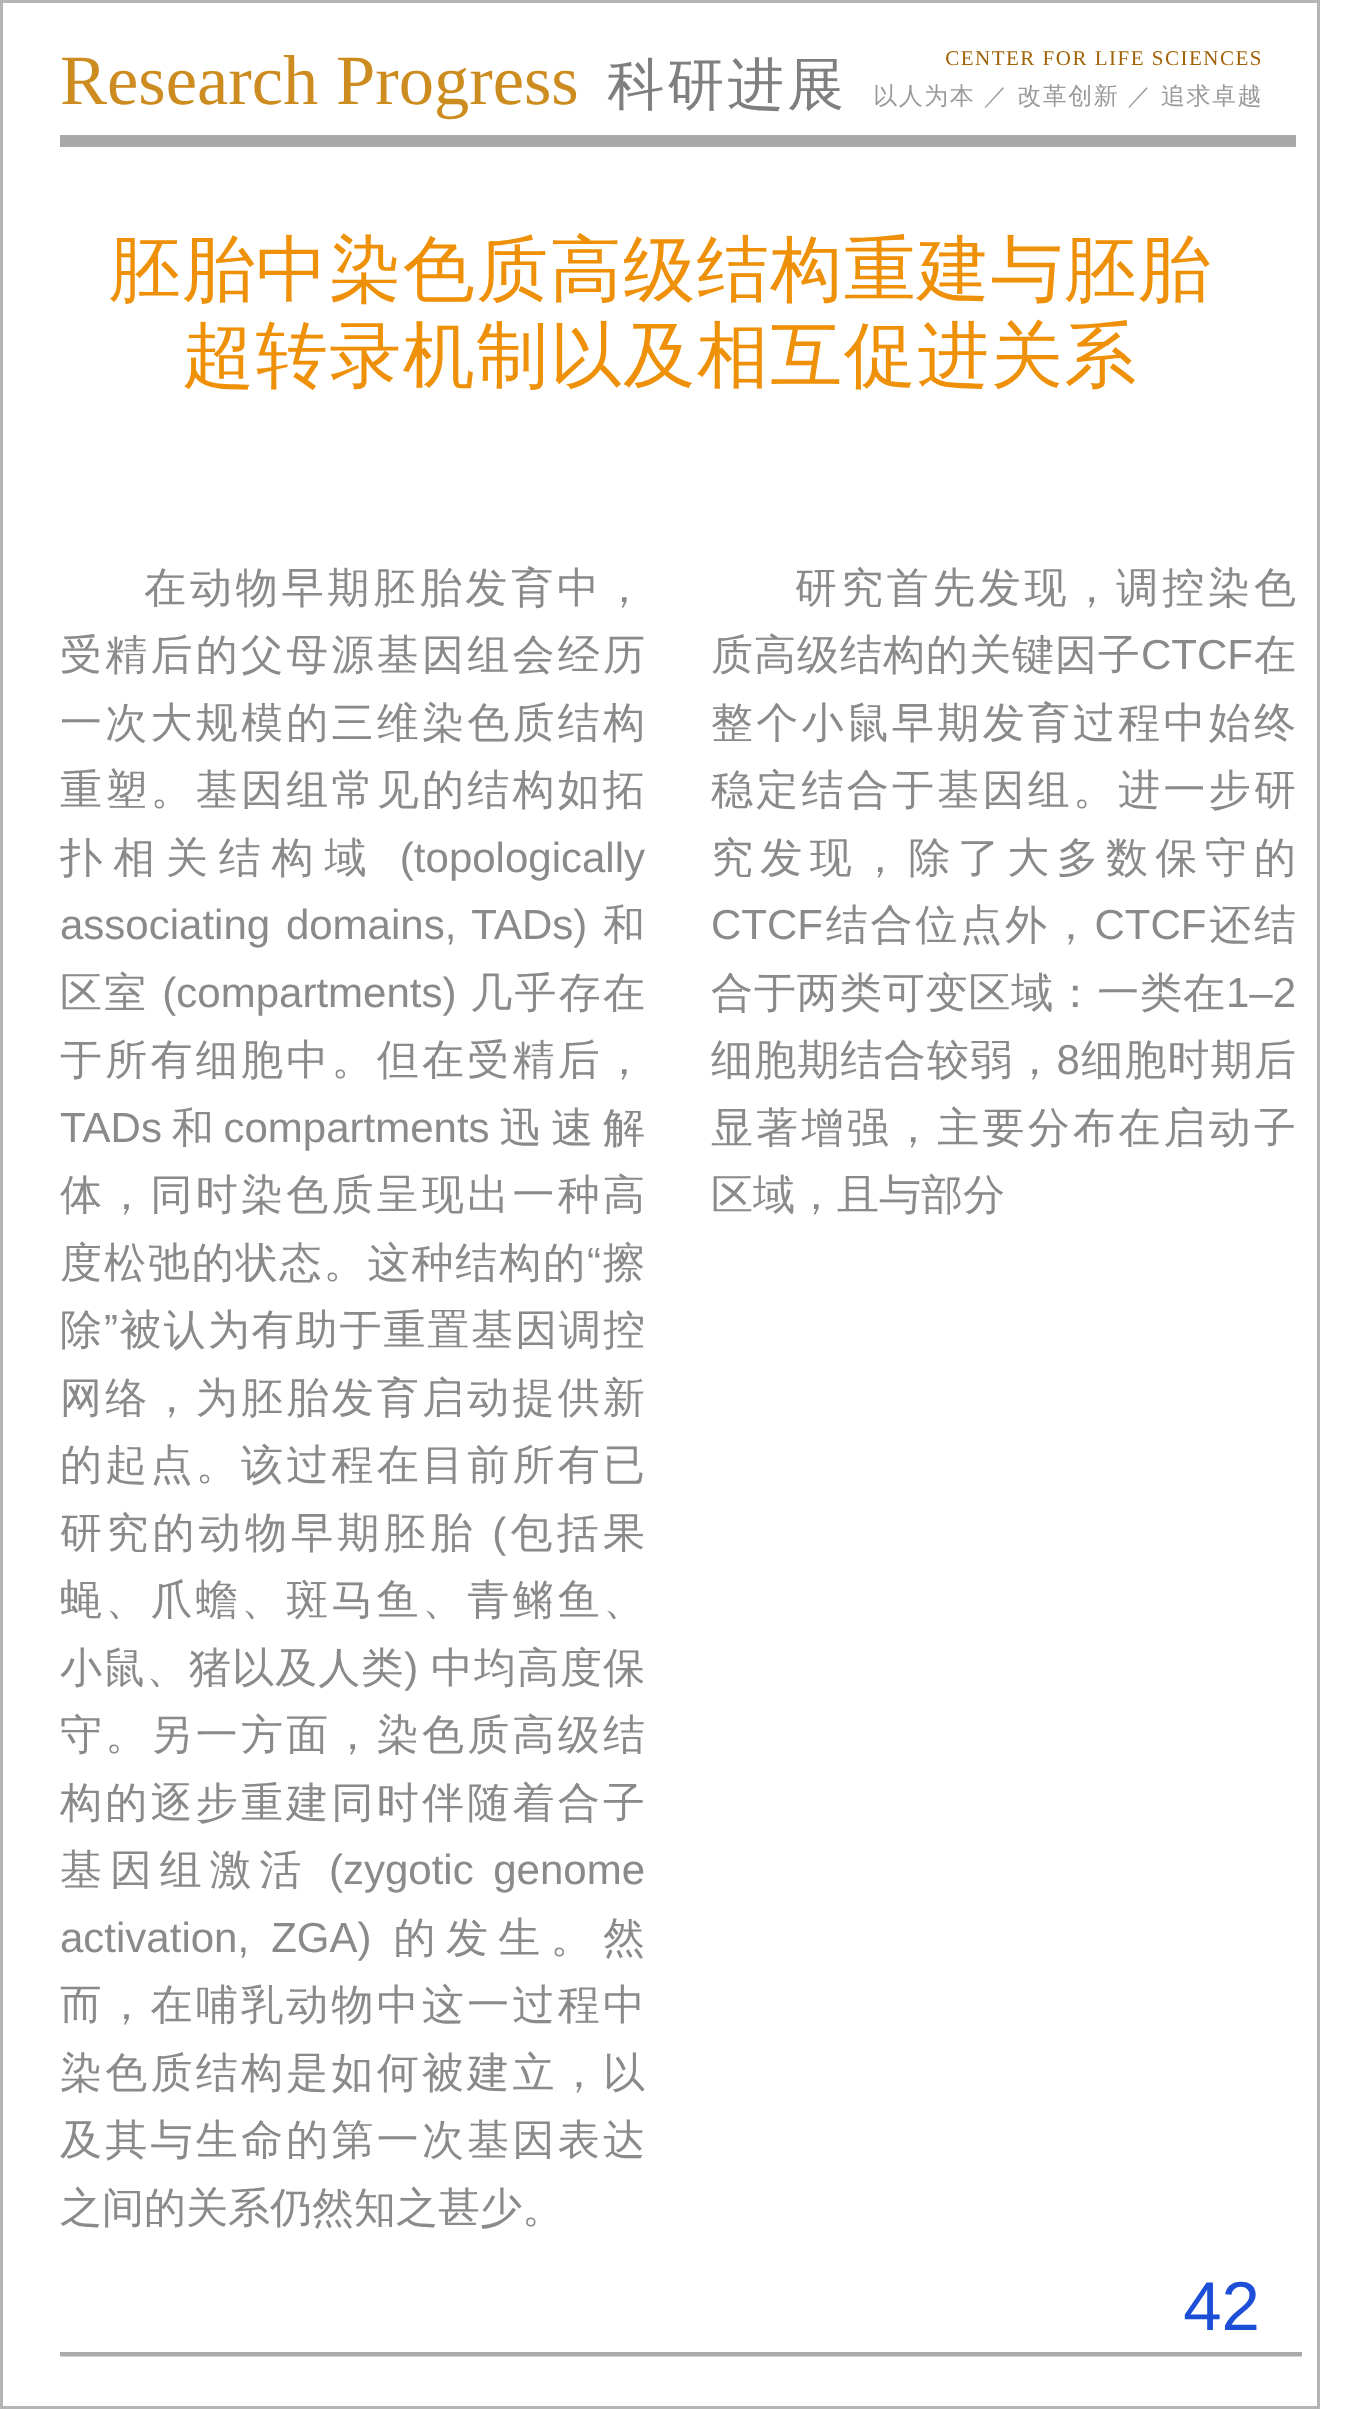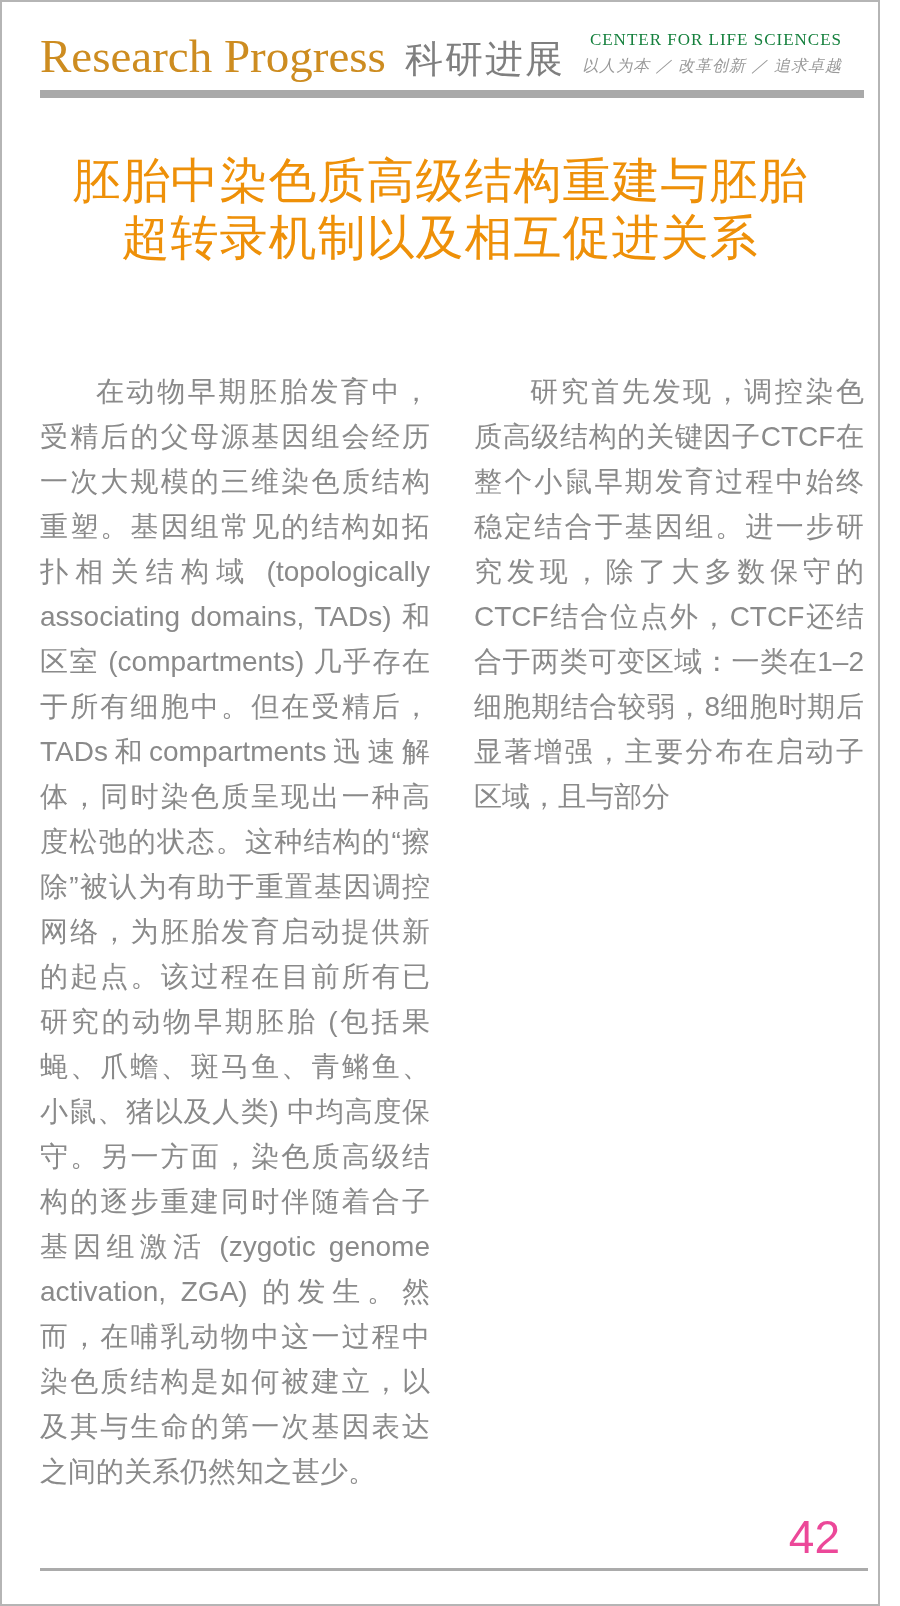--- a/index.html
+++ b/index.html
@@ -34,28 +34,27 @@
     font-size: 38px;
     color: #7f7f7f;
     margin-left: 19px;
     letter-spacing: 2px;
     line-height: 1.05;
     white-space: nowrap;
   }
   .header-right { text-align: right; padding-bottom: 4px; }
   .org-name {
     font-family: "Liberation Serif", serif;
-    font-size: 17px;
-    color: #15803d;
+    font-size: 14px;
+    color: #a16207;
     letter-spacing: 1px;
     white-space: nowrap;
   }
   .org-motto {
     font-size: 16px;
-    font-style: italic;
     color: #9a9a9a;
     margin-top: 6px;
     letter-spacing: 1px;
     white-space: nowrap;
   }
   .header-bar {
     position: absolute;
     top: 88px; left: 38px;
     width: 824px; height: 8px;
     background: #a9a9a9;
@@ -94,21 +93,21 @@
     text-indent: 2em;
   }
   .col p + p { margin-top: 58px; }
 
   
   .page-number {
     position: absolute;
     top: 1512px; right: 38px;
     font-size: 46px;
     font-weight: 300;
-    color: #ec4899;
+    color: #1d4ed8;
     line-height: 1;
   }
   .footer-line {
     position: absolute;
     top: 1566px; left: 38px;
     width: 828px; height: 3px;
     background: #ababab;
   }
 </style>
 </head>

